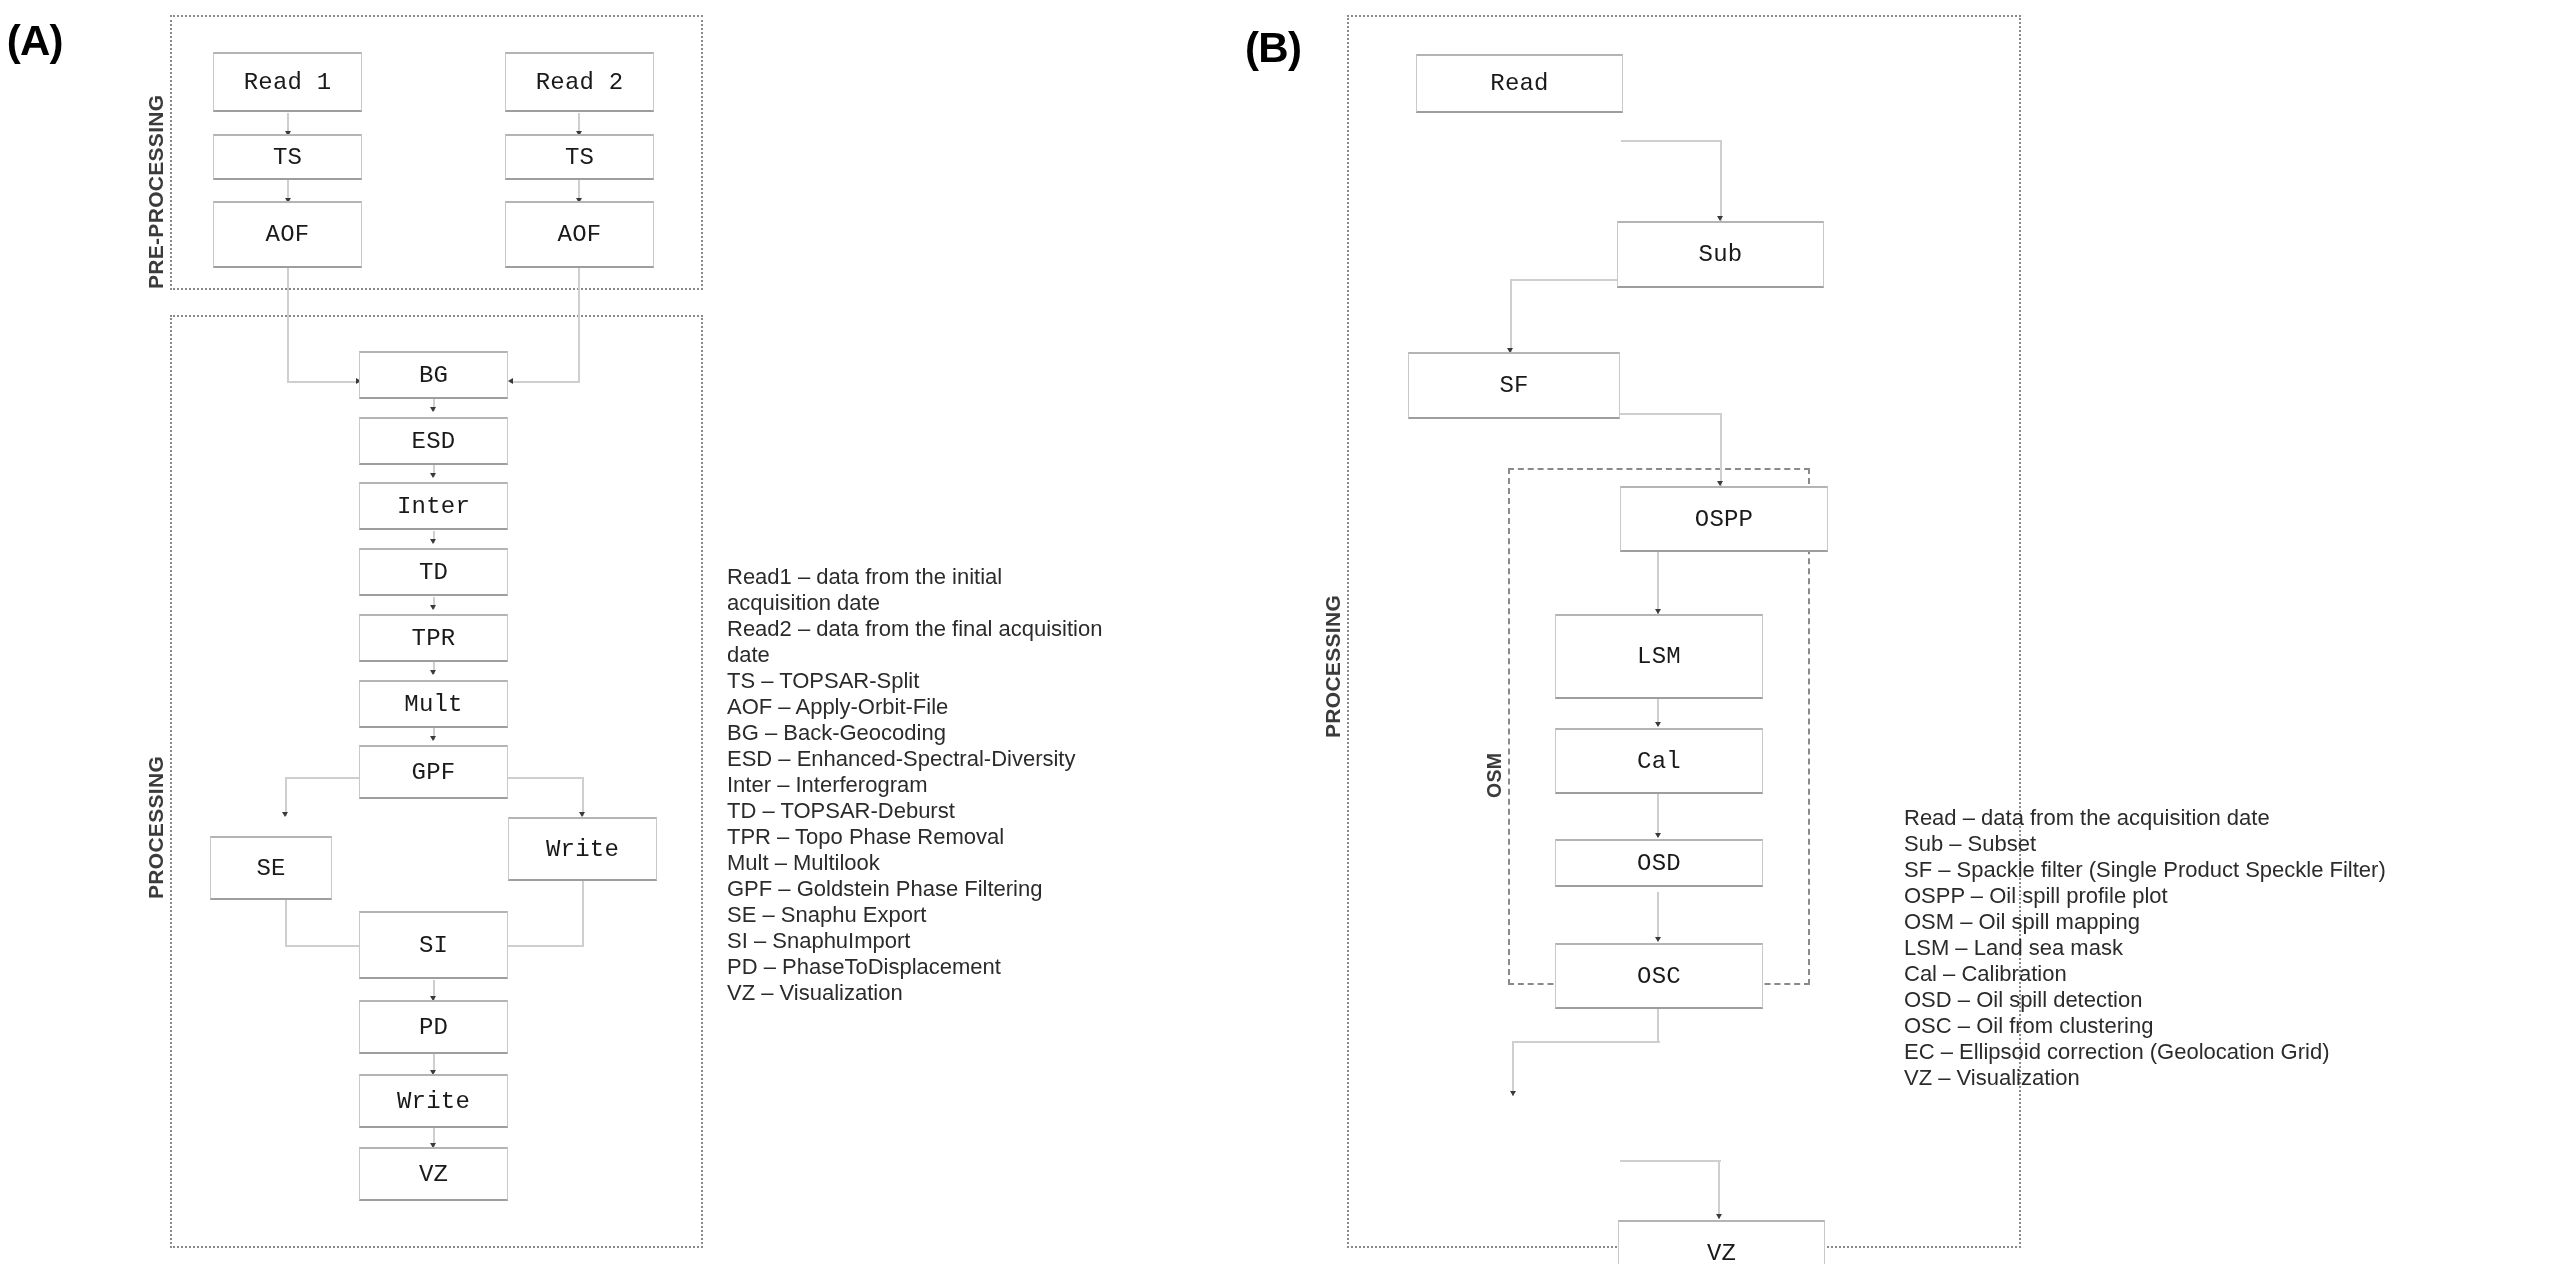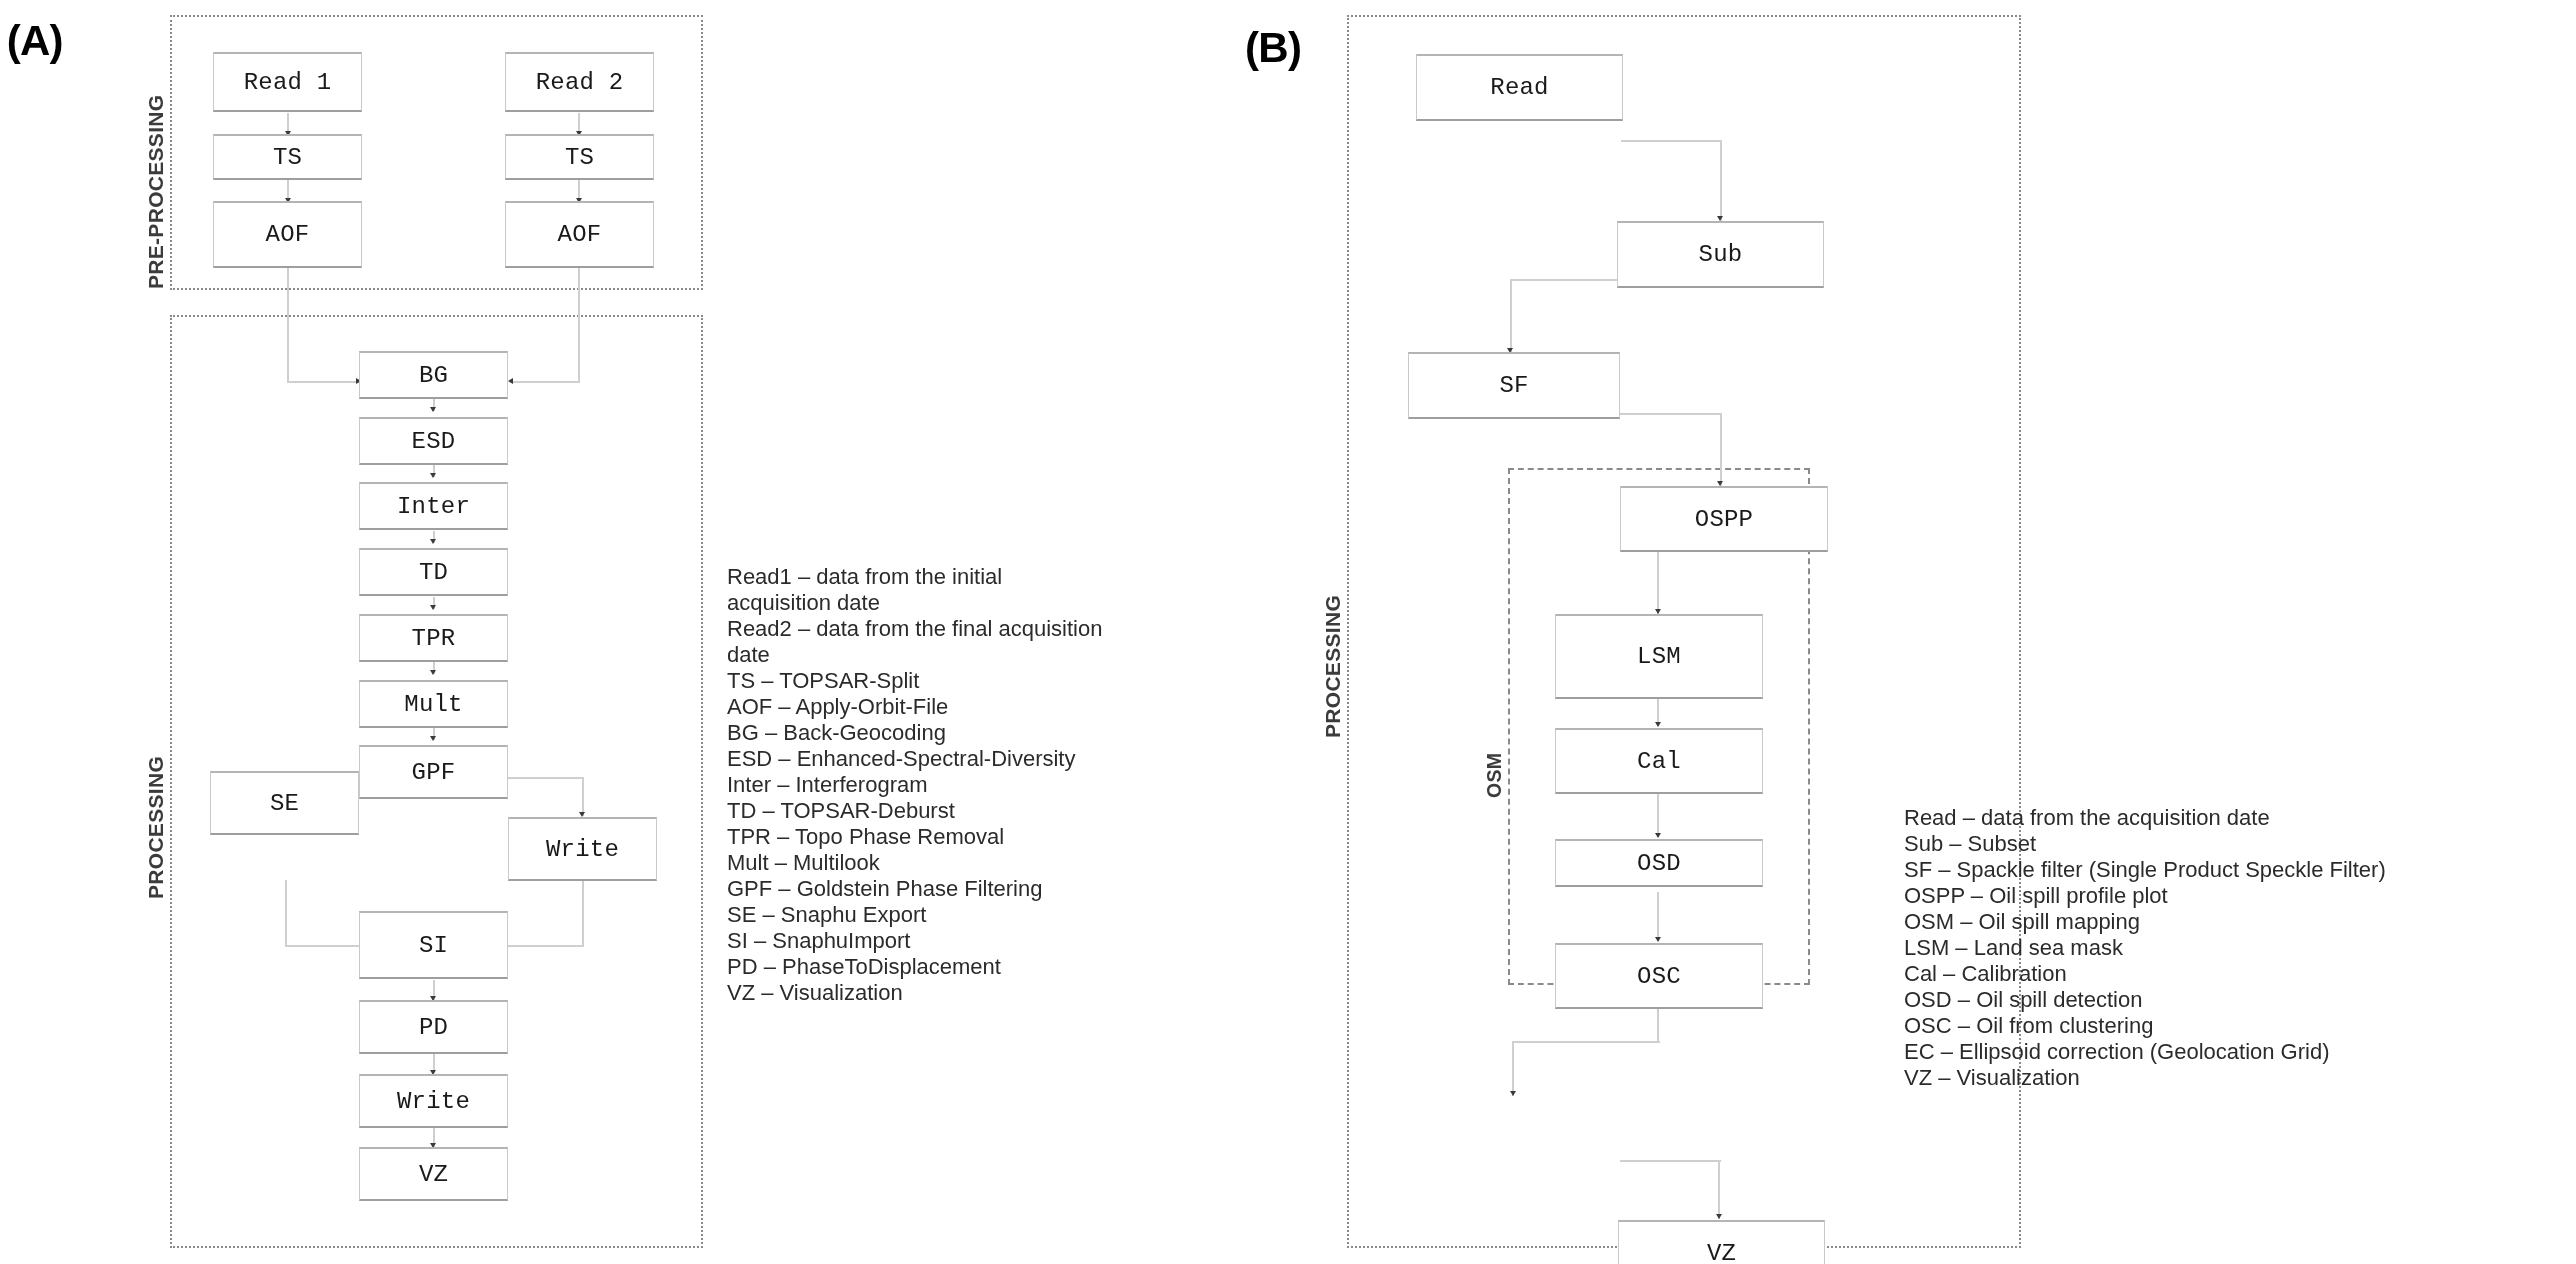--- a/index.html
+++ b/index.html
@@ -139,21 +139,21 @@
   <div class="node" style="left:505px;top:201px;width:149px;height:67px;">AOF</div>
 
   <div class="node" style="left:359px;top:351px;width:149px;height:48px;">BG</div>
   <div class="node" style="left:359px;top:417px;width:149px;height:48px;">ESD</div>
   <div class="node" style="left:359px;top:482px;width:149px;height:48px;">Inter</div>
   <div class="node" style="left:359px;top:548px;width:149px;height:48px;">TD</div>
   <div class="node" style="left:359px;top:614px;width:149px;height:48px;text-align:center;">TPR</div>
   <div class="node" style="left:359px;top:680px;width:149px;height:48px;">Mult</div>
   <div class="node" style="left:359px;top:745px;width:149px;height:54px;">GPF</div>
 
-  <div class="node" style="left:210px;top:771px;width:149px;height:64px;">SE</div>
+  <div class="node" style="left:210px;top:836px;width:122px;height:64px;">SE</div>
   <div class="node" style="left:508px;top:817px;width:149px;height:64px;">Write</div>
 
   <div class="node" style="left:359px;top:911px;width:149px;height:68px;">SI</div>
   <div class="node" style="left:359px;top:1000px;width:149px;height:54px;">PD</div>
   <div class="node" style="left:359px;top:1074px;width:149px;height:54px;">Write</div>
   <div class="node" style="left:359px;top:1147px;width:149px;height:54px;">VZ</div>
 
   <div class="legend" style="left:727px;top:564px;width:537px;">
     <div class="lrow">Read1 – data from the initial</div>
     <div class="lrow">acquisition date</div>
@@ -209,21 +209,21 @@
 
   <div class="seg v" style="left:1657px;top:996px;height:45px;"></div>
   <div class="seg h" style="left:1512px;top:1041px;width:148px;"></div>
   <div class="seg v" style="left:1512px;top:1041px;height:55px;"></div>
   <div class="arrow-d" style="left:1510px;top:1091px;"></div>
 
   <div class="seg h" style="left:1620px;top:1160px;width:101px;"></div>
   <div class="seg v" style="left:1718px;top:1160px;height:59px;"></div>
   <div class="arrow-d" style="left:1716px;top:1214px;"></div>
 
-  <div class="node" style="left:1416px;top:54px;width:207px;height:67px;">Read</div>
+  <div class="node" style="left:1416px;top:54px;width:207px;height:59px;">Read</div>
   <div class="node" style="left:1617px;top:221px;width:207px;height:67px;">Sub</div>
   <div class="node" style="left:1408px;top:352px;width:212px;height:67px;">SF</div>
   <div class="node" style="left:1620px;top:486px;width:208px;height:66px;">OSPP</div>
 
   <div class="node" style="left:1555px;top:614px;width:208px;height:85px;">LSM</div>
   <div class="node" style="left:1555px;top:728px;width:208px;height:66px;">Cal</div>
   <div class="node" style="left:1555px;top:839px;width:208px;height:48px;">OSD</div>
   <div class="node" style="left:1555px;top:943px;width:208px;height:66px;">OSC</div>
 
   <div class="node" style="left:1618px;top:1220px;width:207px;height:66px;">VZ</div>

